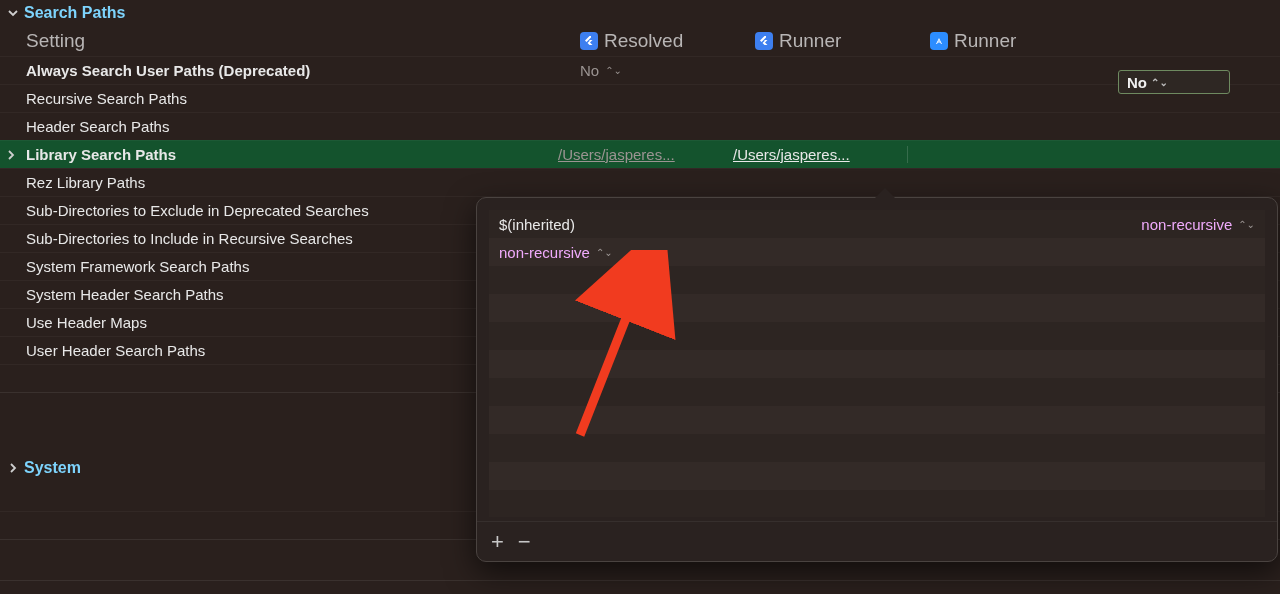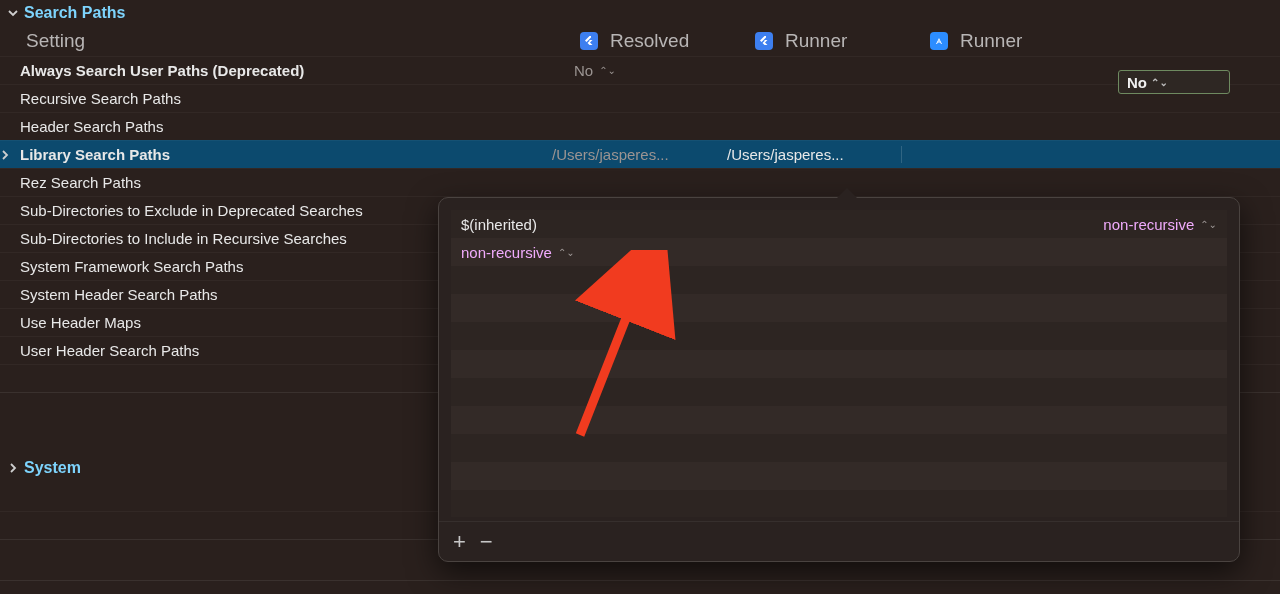--- a/index.html
+++ b/index.html
@@ -32,43 +32,43 @@
   }
   .columns-row {
     display: flex;
     align-items: center;
     height: 30px;
     padding-left: 26px;
     color: #b8b5b5;
     font-size: 19px;
   }
   .col-setting { flex: 0 0 554px; }
-  .target-group { display: flex; align-items: center; gap: 12px; flex: 0 0 175px; }
+  .target-group { display: flex; align-items: center; gap: 6px; flex: 0 0 175px; }
   .target-icon {
     width: 18px; height: 18px;
     border-radius: 4px;
     display: inline-flex;
     align-items: center;
     justify-content: center;
   }
   .ic-flutter { background: #3d7ff0; }
   .ic-xcode { background: #2c8dff; }
   .ic-flutter svg, .ic-xcode svg { width: 12px; height: 12px; }
   .row {
     display: flex;
     align-items: center;
     height: 28px;
-    padding-left: 20px;
+    padding-left: 26px;
     border-top: 1px solid rgba(255,255,255,0.04);
     font-size: 15px;
   }
   .row .label { flex: 0 0 554px; color: #e8e8e8; font-weight: 400; }
   .row.bold .label { font-weight: 700; }
   .row.selected {
-    background: #0c4a6e;
+    background: #14532d;
   }
   .row.selected .label { font-weight: 700; }
   .row .val { flex: 0 0 175px; color: #e8e8e8; display: flex; align-items: center; gap: 4px;}
   .row .val.dim { color: #9b9492; }
   .row .chev-small { color:#9b9492; font-size:10px; margin-left:2px; }
   .no-select {
     position: absolute;
     right: 50px;
     top: 70px;
     width: 112px;
@@ -82,21 +82,21 @@
     color: #f0f0f0;
     background: #2e2723;
   }
   .no-select .caret { margin-left: 4px; font-size: 10px; color:#bfbfbf;}
   .bottom-divider {
     border-top: 1px solid rgba(255,255,255,0.08);
     height: 0;
   }
   .popover {
     position: absolute;
-    left: 438px;
+    left: 476px;
     top: 197px;
     width: 802px;
     height: 365px;
     background: #2a2220;
     border: 1px solid #4a4340;
     border-radius: 10px;
     box-shadow: 0 10px 30px rgba(0,0,0,0.6);
   }
   .popover-arrow {
     position: absolute;
@@ -140,21 +140,21 @@
     cursor: pointer;
   }
   .arrow-anno {
     position: absolute;
     left: 550px;
     top: 250px;
     pointer-events: none;
   }
   .signing-gap { height: 62px; }
   .blank-row { height: 28px; border-top: 1px solid rgba(255,255,255,0.04); }
-  .val .trunc { max-width: 160px; white-space: nowrap; overflow: hidden; text-overflow: ellipsis; }
+  .val .trunc { max-width: 160px; white-space: nowrap; overflow: hidden; text-overflow: ellipsis; text-decoration: underline; }
   .val.boxed {
     border-right: 1px solid rgba(255,255,255,0.15);
     padding-right: 8px;
     margin-right: 0;
   }
 </style>
 </head>
 <body>
 
 <div class="section-header">
@@ -215,21 +215,21 @@
   </span>
   <div class="label" style="flex:0 0 532px">Library Search Paths</div>
   <div class="val dim">
     <span class="trunc">/Users/jasperes...</span>
   </div>
   <div class="val boxed">
     <span class="trunc">/Users/jasperes...</span>
   </div>
 </div>
 <div class="row">
-  <div class="label">Rez Search Paths</div>
+  <div class="label">Rez Library Paths</div>
 </div>
 <div class="row">
   <div class="label">Sub-Directories to Exclude in Deprecated Searches</div>
 </div>
 <div class="row">
   <div class="label">Sub-Directories to Include in Recursive Searches</div>
 </div>
 <div class="row">
   <div class="label">System Framework Search Paths</div>
 </div>

